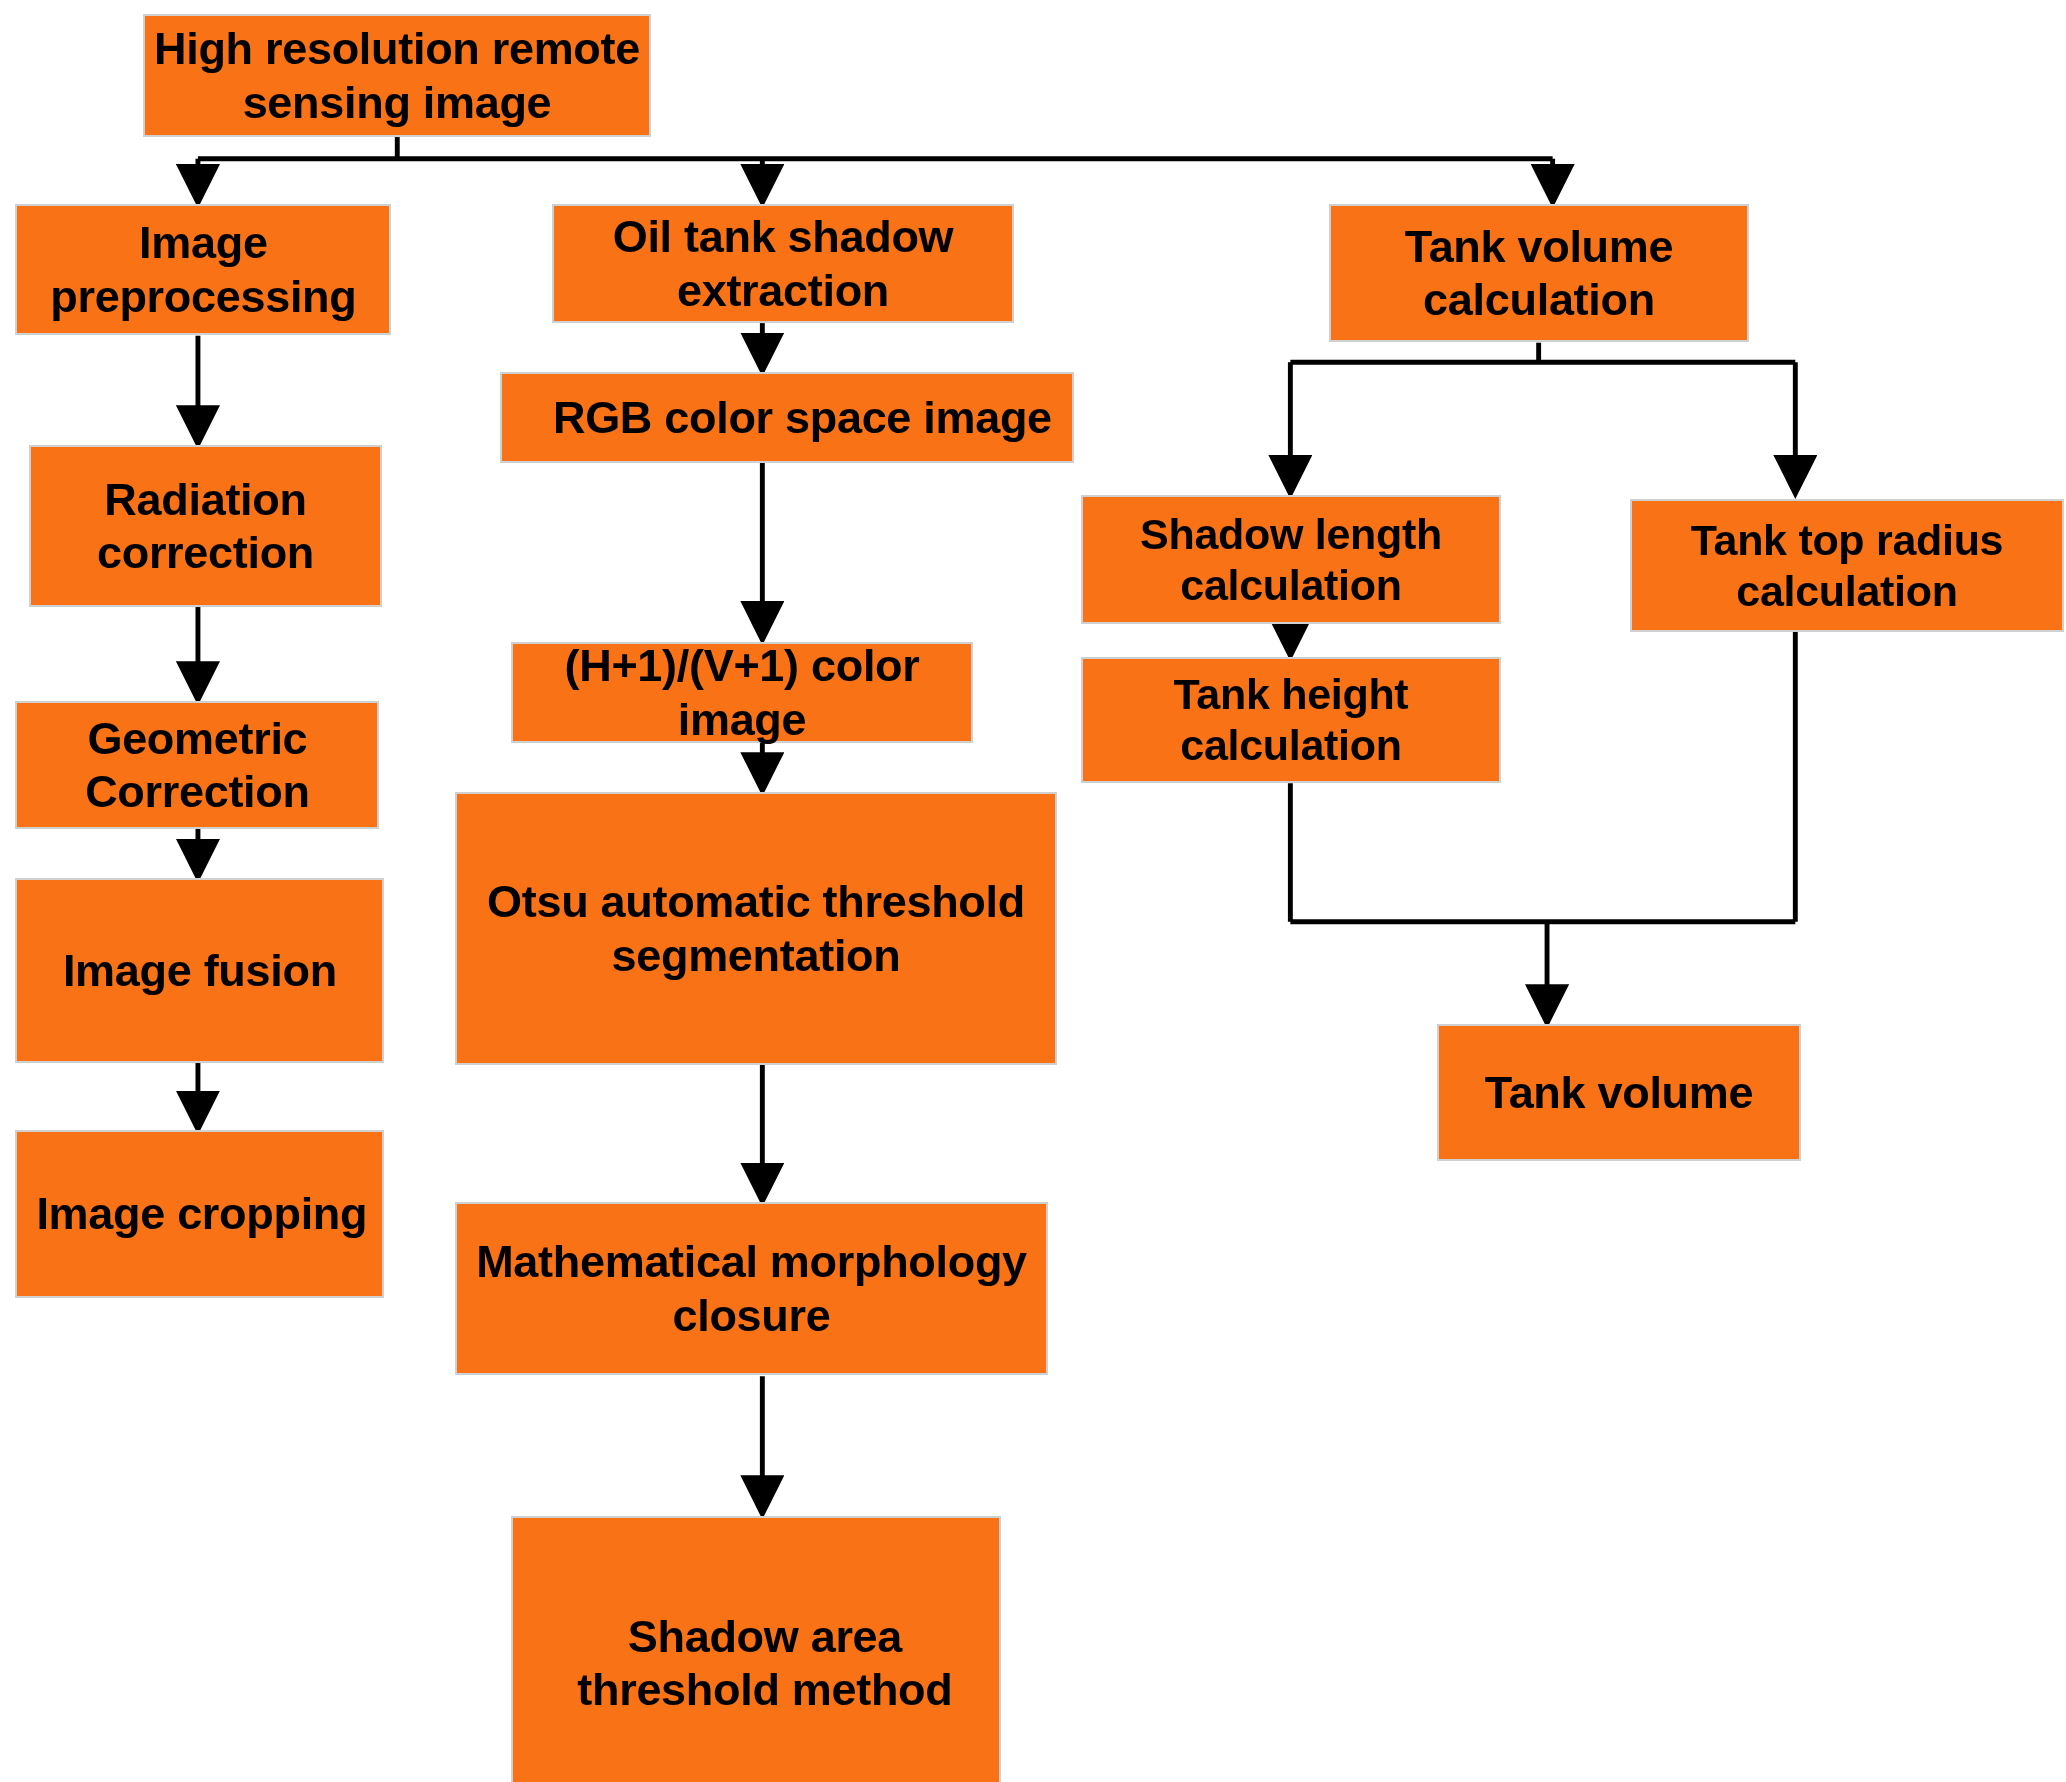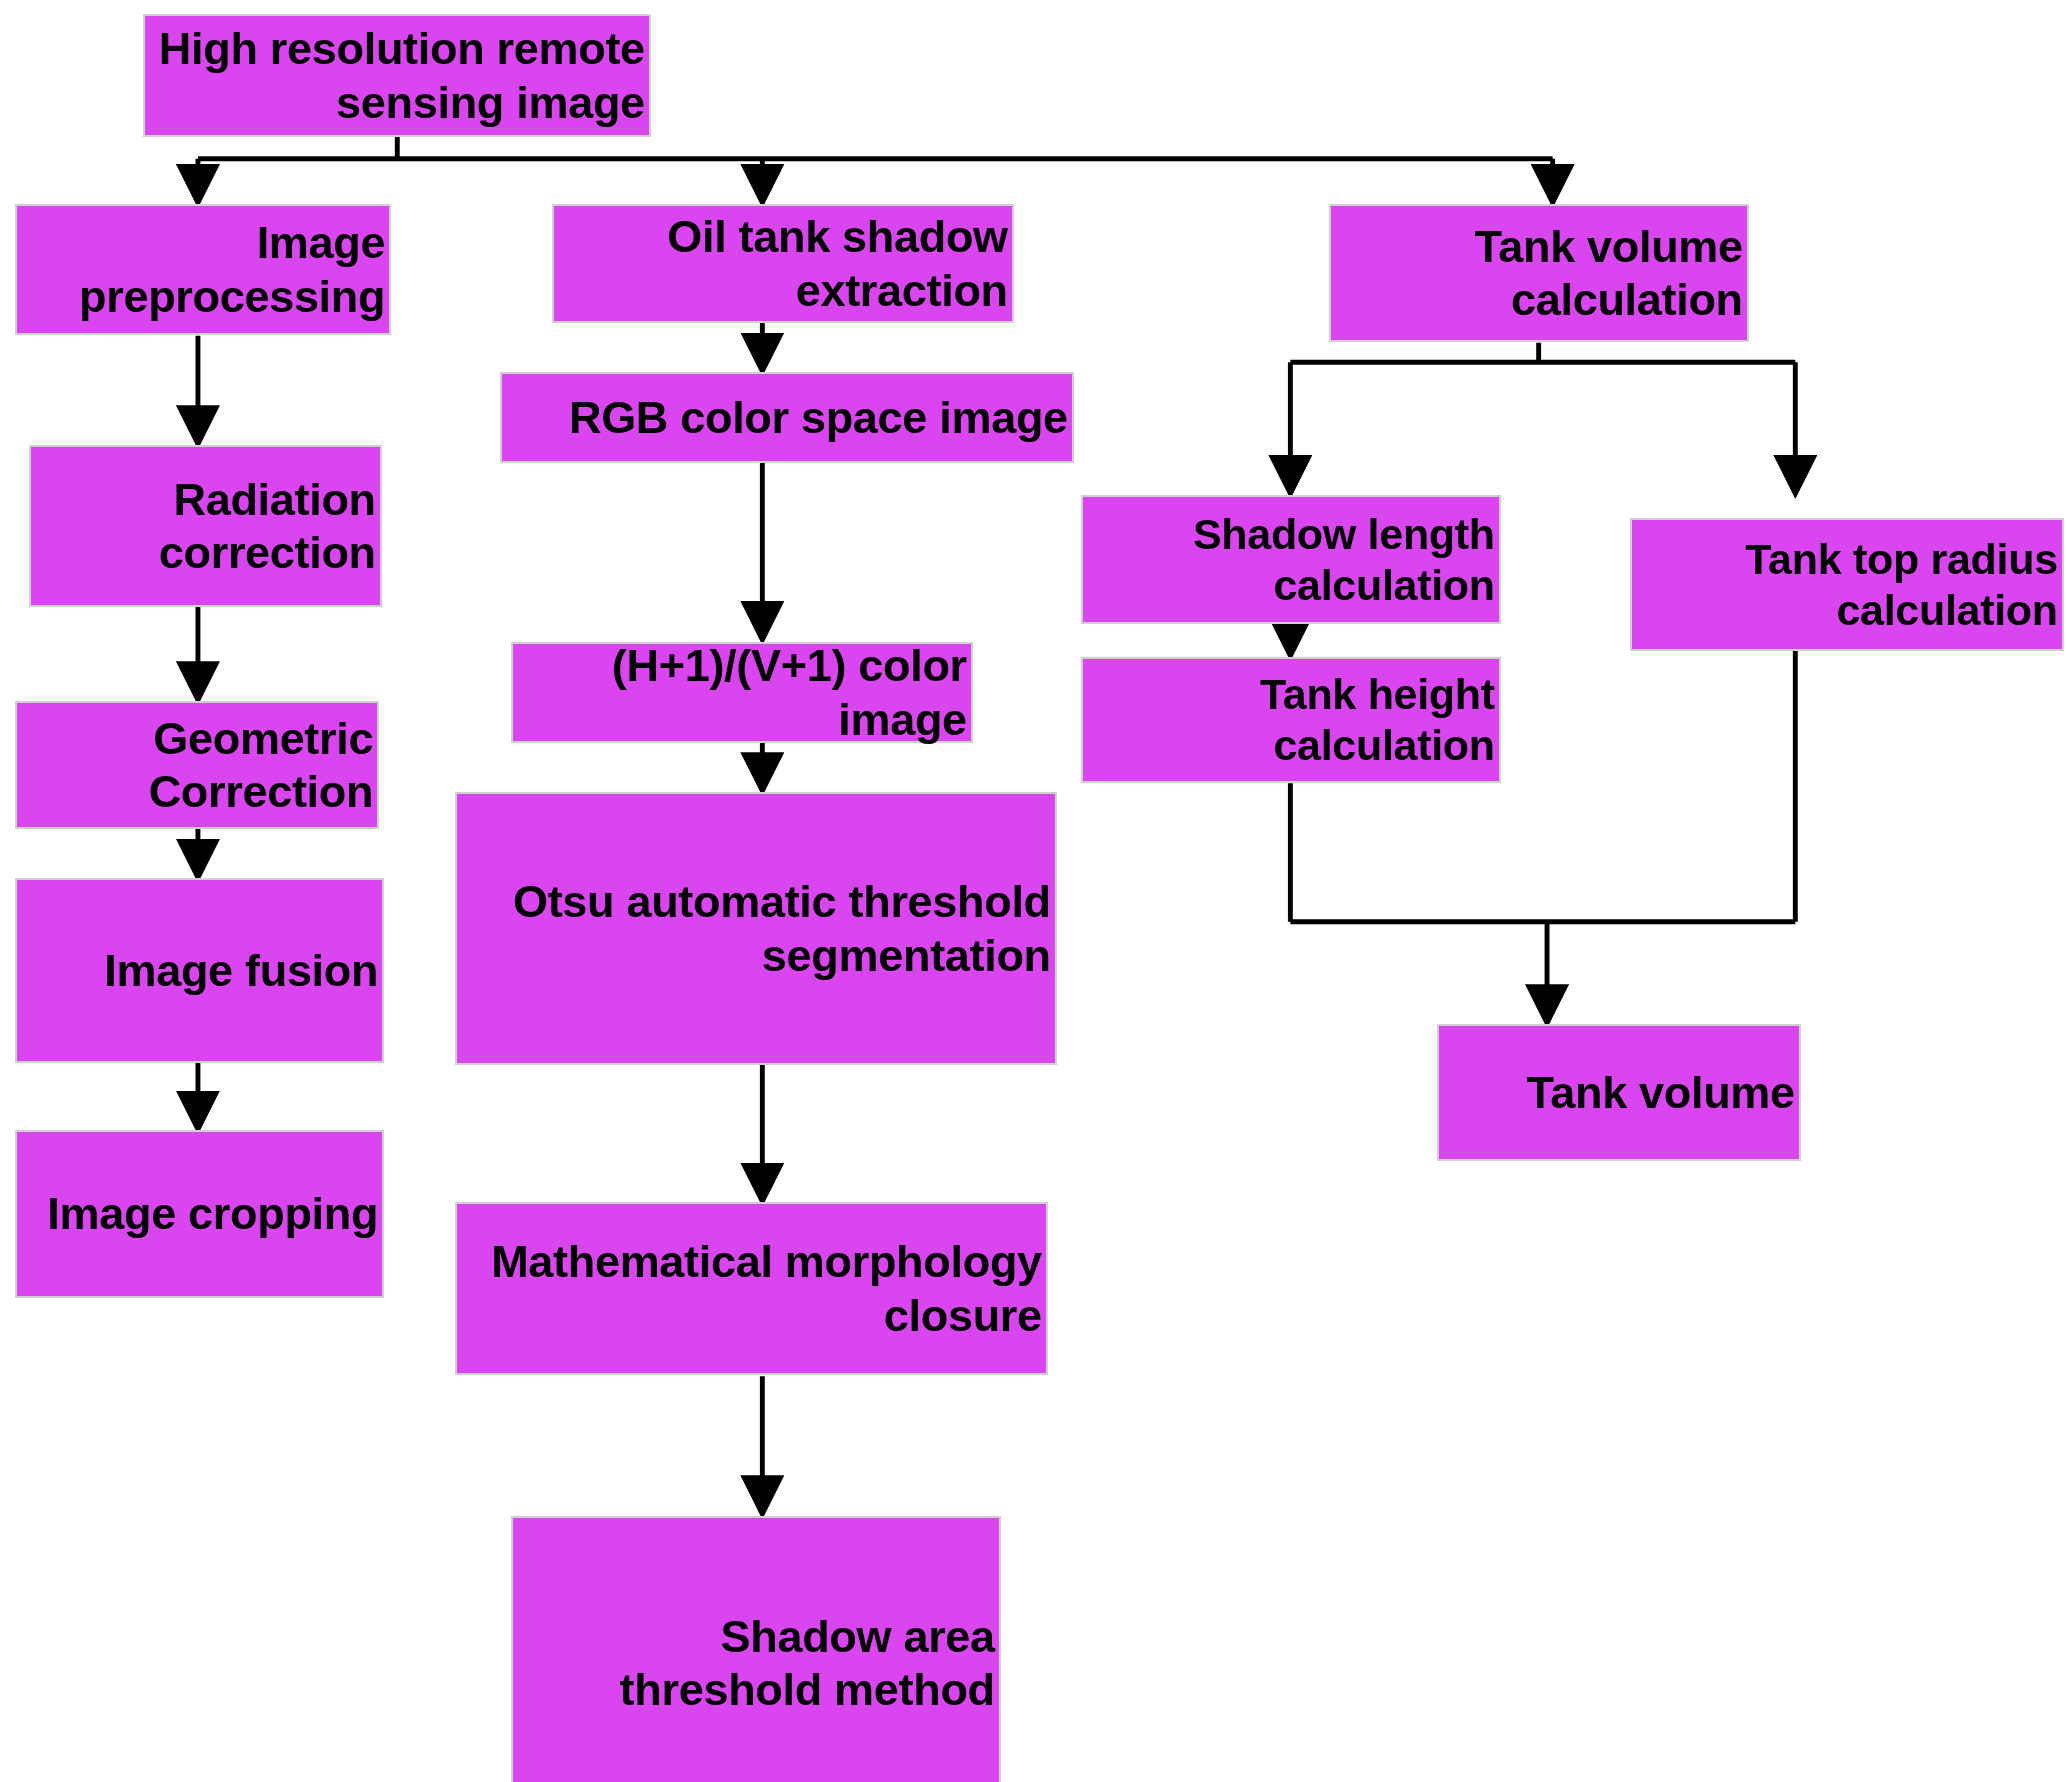--- a/index.html
+++ b/index.html
@@ -21,26 +21,26 @@
     position: absolute;
     left: 0;
     top: 0;
     width: 2066px;
     height: 1782px;
     pointer-events: none;
   }
   .node {
     position: absolute;
     box-sizing: border-box;
-    background: #d946ef;
+    background: #f97316;
     border: 2.1px solid #d0d0d0;
     display: flex;
     align-items: center;
     justify-content: center;
-    text-align: right;
+    text-align: center;
     color: #000000;
     font-weight: bold;
     font-family: "Liberation Sans", sans-serif;
     line-height: 1.18;
     letter-spacing: -0.3px;
     padding: 0 4.2px;
   }
   .node span {
     display: block;
     width: 100%;
@@ -158,21 +158,21 @@
   </div>
 
   <div class="node fs-mid" style="left:1081px; top:495px; width:420px; height:129px;">
     <span>Shadow length calculation</span>
   </div>
 
   <div class="node fs-mid" style="left:1081px; top:657px; width:420px; height:126px;">
     <span>Tank height calculation</span>
   </div>
 
-  <div class="node fs-mid" style="left:1630px; top:518px; width:434px; height:133px;">
+  <div class="node fs-mid" style="left:1630px; top:499px; width:434px; height:133px;">
     <span>Tank top radius calculation</span>
   </div>
 
   <div class="node fs-big" style="left:1437px; top:1024px; width:364px; height:137px;">
     <span>Tank volume</span>
   </div>
 
 </div>
 
 

